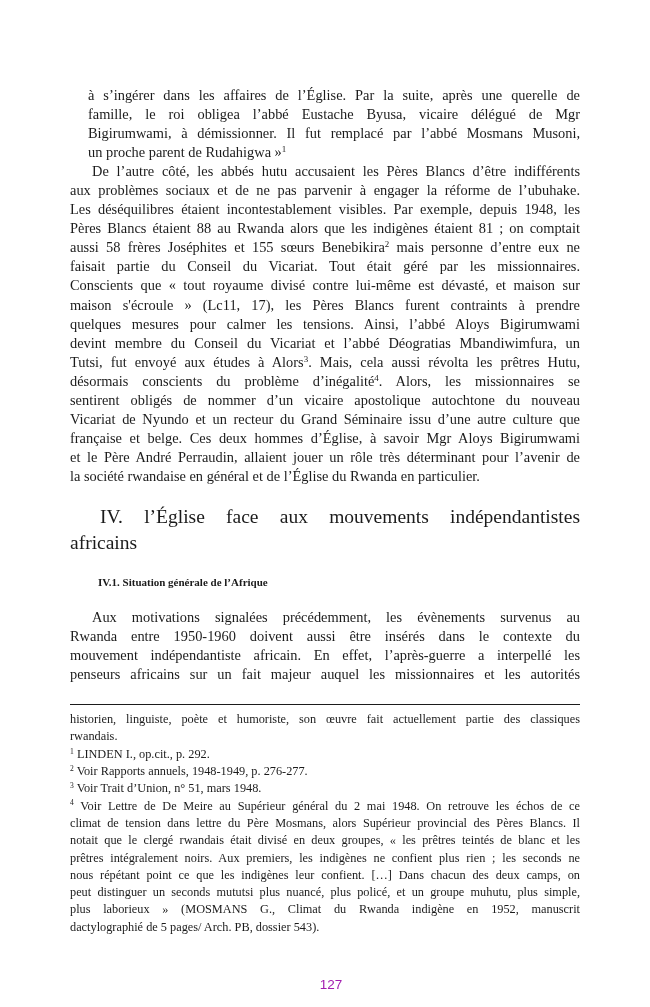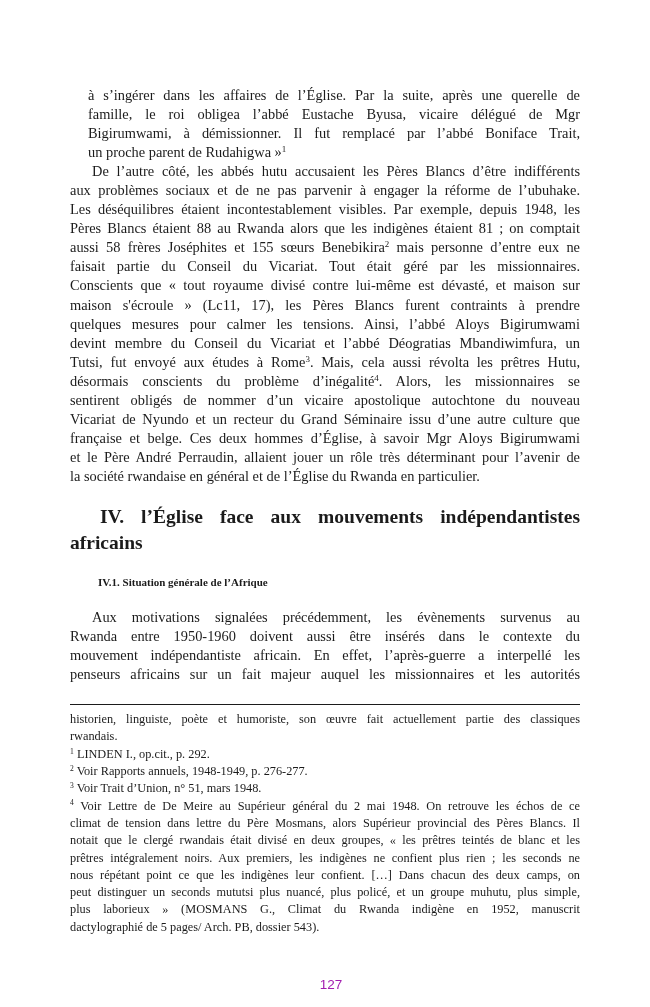--- a/index.html
+++ b/index.html
@@ -20,21 +20,21 @@
     width: 510px;
   }
   .bodytext { font-size: 14.4px; line-height: 19.05px; }
   .line { text-align: justify; text-align-last: justify; }
   .line.last { text-align-last: left; }
   .line.indent { text-indent: 22px; }
   .qblock { margin-left: 18px; }
   .heading {
     margin: 18px 0 0 0;
     font-size: 19.5px;
-    font-weight: bold;
+    font-weight: normal;
     line-height: 26.5px;
   }
   .heading .line.indent { text-indent: 30px; }
   .subheading {
     margin: 15px 0 0 0;
     font-size: 11px;
     font-weight: bold;
     line-height: 21px;
   }
   .subheading .line { text-indent: 28px; }
@@ -71,36 +71,36 @@
 </style>
 </head>
 <body>
 
 <div class="page">
   <div class="column">
 
     <div class="bodytext qblock">
         <div class="line"><span>à s’ingérer dans les affaires de l’Église. Par la suite, après une querelle de</span></div>
         <div class="line"><span>famille, le roi obligea l’abbé Eustache Byusa, vicaire délégué de Mgr</span></div>
-        <div class="line"><span>Bigirumwami, à démissionner. Il fut remplacé par l’abbé Boniface Trait,</span></div>
+        <div class="line"><span>Bigirumwami, à démissionner. Il fut remplacé par l’abbé Mosmans Musoni,</span></div>
         <div class="line last"><span>un proche parent de Rudahigwa »</span><span class="sup">1</span></div>
       </div>
 
     <div class="bodytext para">
         <div class="line indent"><span>De l’autre côté, les abbés hutu accusaient les Pères Blancs d’être indifférents</span></div>
         <div class="line"><span>aux problèmes sociaux et de ne pas parvenir à engager la réforme de l’</span><span class="it">ubuhake.</span></div>
         <div class="line"><span>Les déséquilibres étaient incontestablement visibles. Par exemple, depuis 1948, les</span></div>
         <div class="line"><span>Pères Blancs étaient 88 au Rwanda alors que les indigènes étaient 81 ; on comptait</span></div>
         <div class="line"><span>aussi 58 frères Joséphites et 155 sœurs Benebikira</span><span class="sup">2</span><span> mais personne d’entre eux ne</span></div>
         <div class="line"><span>faisait partie du Conseil du Vicariat. Tout était géré par les missionnaires.</span></div>
         <div class="line"><span>Conscients que « tout royaume divisé contre lui-même est dévasté, et maison sur</span></div>
         <div class="line"><span>maison s'écroule » (Lc11, 17), les Pères Blancs furent contraints à prendre</span></div>
         <div class="line"><span>quelques mesures pour calmer les tensions. Ainsi, l’abbé Aloys Bigirumwami</span></div>
         <div class="line"><span>devint membre du Conseil du Vicariat et l’abbé Déogratias Mbandiwimfura, un</span></div>
-        <div class="line"><span>Tutsi, fut envoyé aux études à Rome</span><span class="sup">3</span><span>. Mais, cela aussi révolta les prêtres Hutu,</span></div>
+        <div class="line"><span>Tutsi, fut envoyé aux études à Alors</span><span class="sup">3</span><span>. Mais, cela aussi révolta les prêtres Hutu,</span></div>
         <div class="line"><span>désormais conscients du problème d’inégalité</span><span class="sup">4</span><span>. Alors, les missionnaires se</span></div>
         <div class="line"><span>sentirent obligés de nommer d’un vicaire apostolique autochtone du nouveau</span></div>
         <div class="line"><span>Vicariat de Nyundo et un recteur du Grand Séminaire issu d’une autre culture que</span></div>
         <div class="line"><span>française et belge. Ces deux hommes d’Église, à savoir Mgr Aloys Bigirumwami</span></div>
         <div class="line"><span>et le Père André Perraudin, allaient jouer un rôle très déterminant pour l’avenir de</span></div>
         <div class="line last"><span>la société rwandaise en général et de l’Église du Rwanda en particulier.</span></div>
       </div>
 
     <div class="heading">
         <div class="line indent"><span>IV. l’Église face aux mouvements indépendantistes</span></div>

